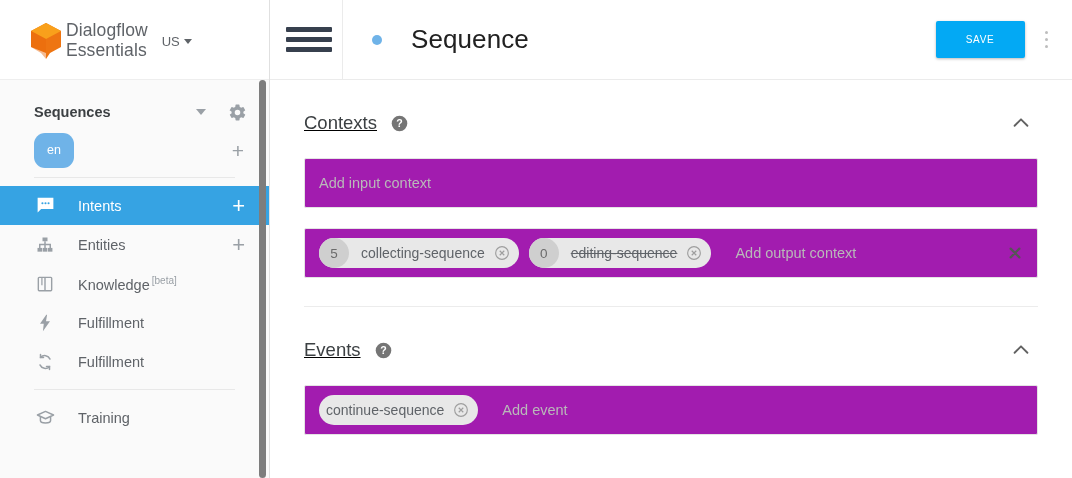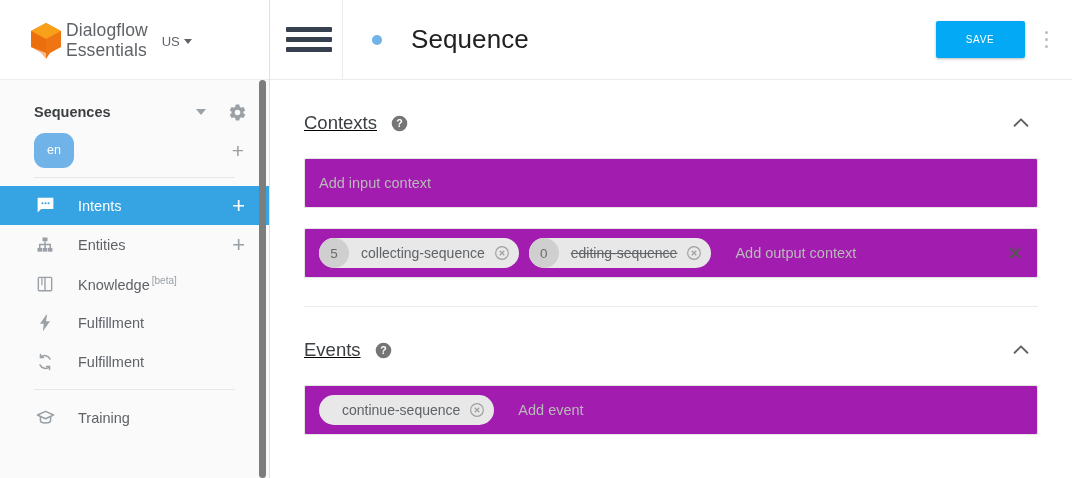--- a/index.html
+++ b/index.html
@@ -138,21 +138,21 @@
     font-size: 14px; color: #5f6368;
   }
   .chip-badge {
     width: 30px; height: 30px; border-radius: 50%;
     background: #cfcfcf; color: #6b6b6b;
     display: flex; align-items: center; justify-content: center;
     font-size: 13.5px; flex: 0 0 30px;
   }
   .chip-label { padding: 0 9px 0 12px; white-space: nowrap; }
   .chip-label.struck { text-decoration: line-through; }
-  .chip.no-badge .chip-label { padding-left: 23px; }
+  .chip.no-badge .chip-label { padding-left: 7px; }
   .chip-x { width: 16px; height: 16px; cursor: pointer; flex: 0 0 16px; }
   .inline-placeholder { color: #b9b9b9; font-size: 14.5px; margin-left: 14px; }
   .clear-x { margin-left: auto; width: 16px; height: 16px; cursor: pointer; }
 
   .section-divider { height: 1px; background: #ececec; margin-top: 28px; }
 </style>
 </head>
 <body>
 
 <div class="app">

